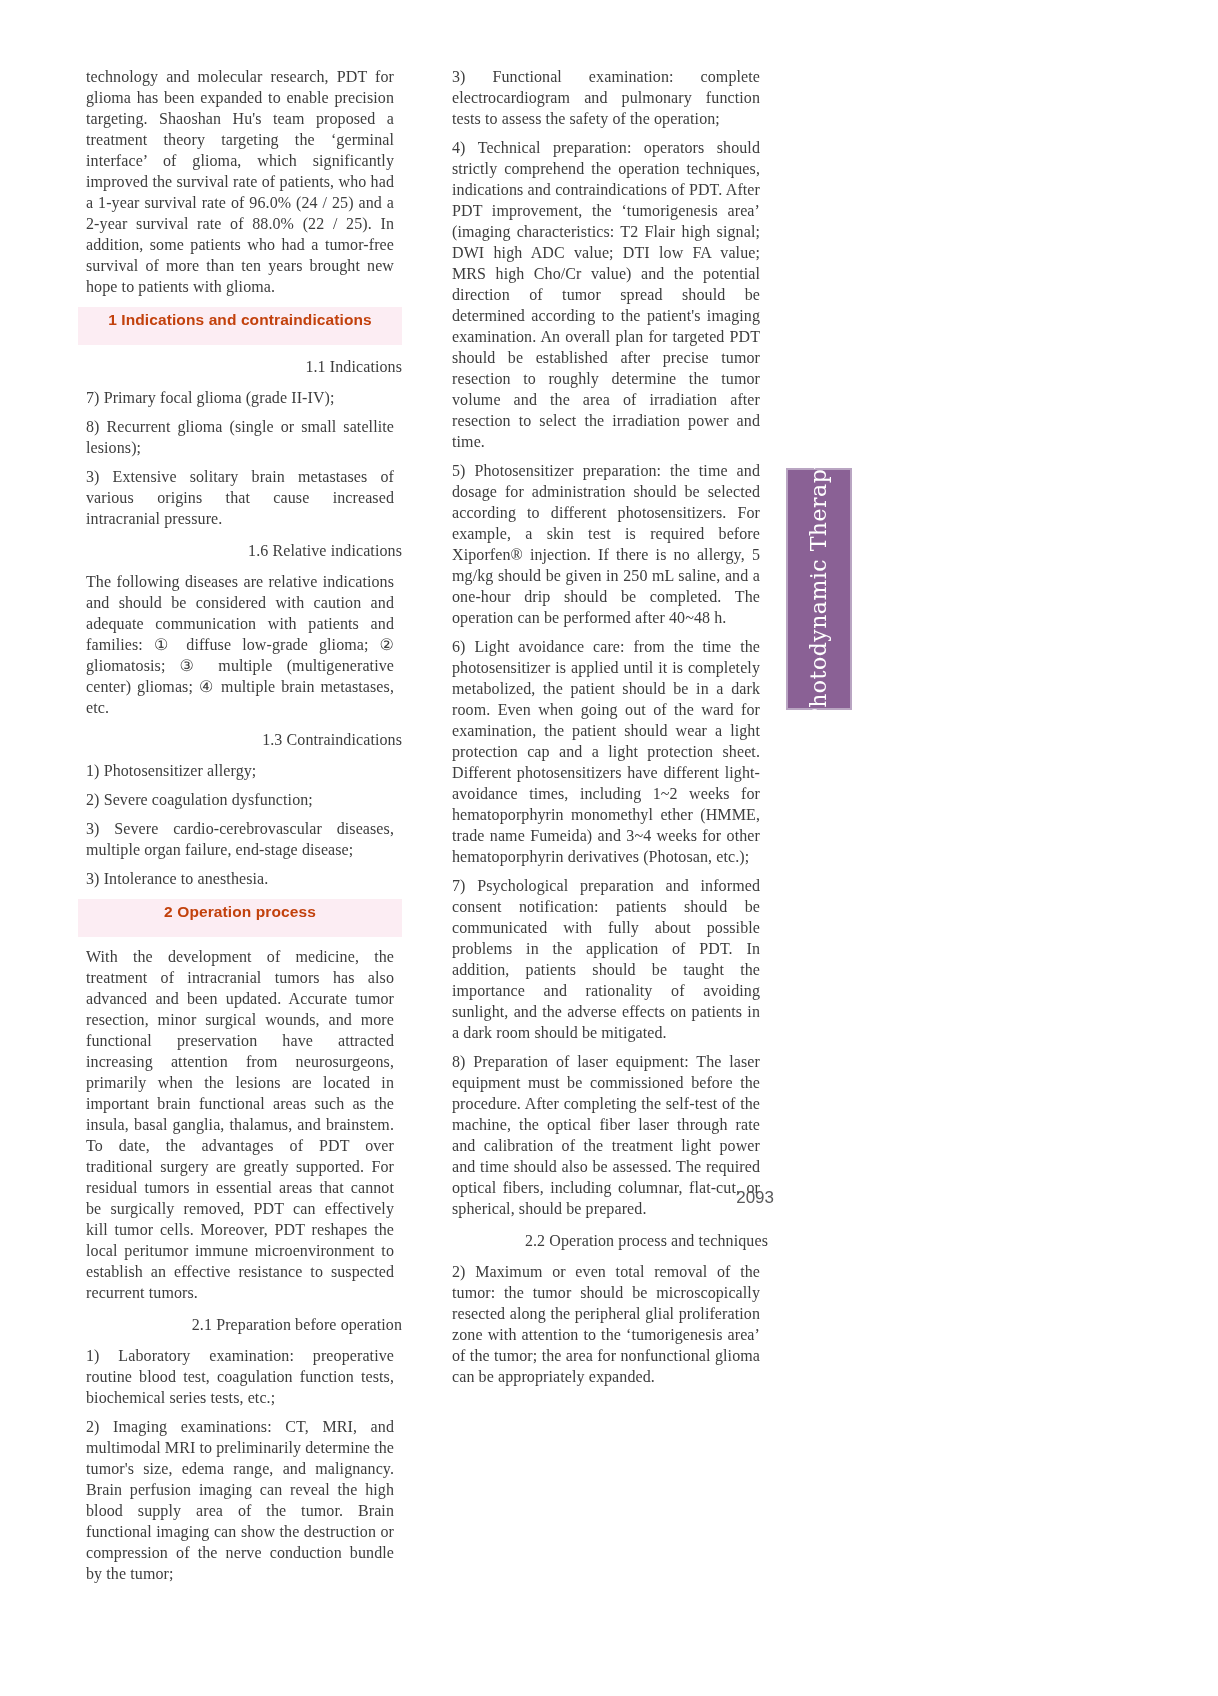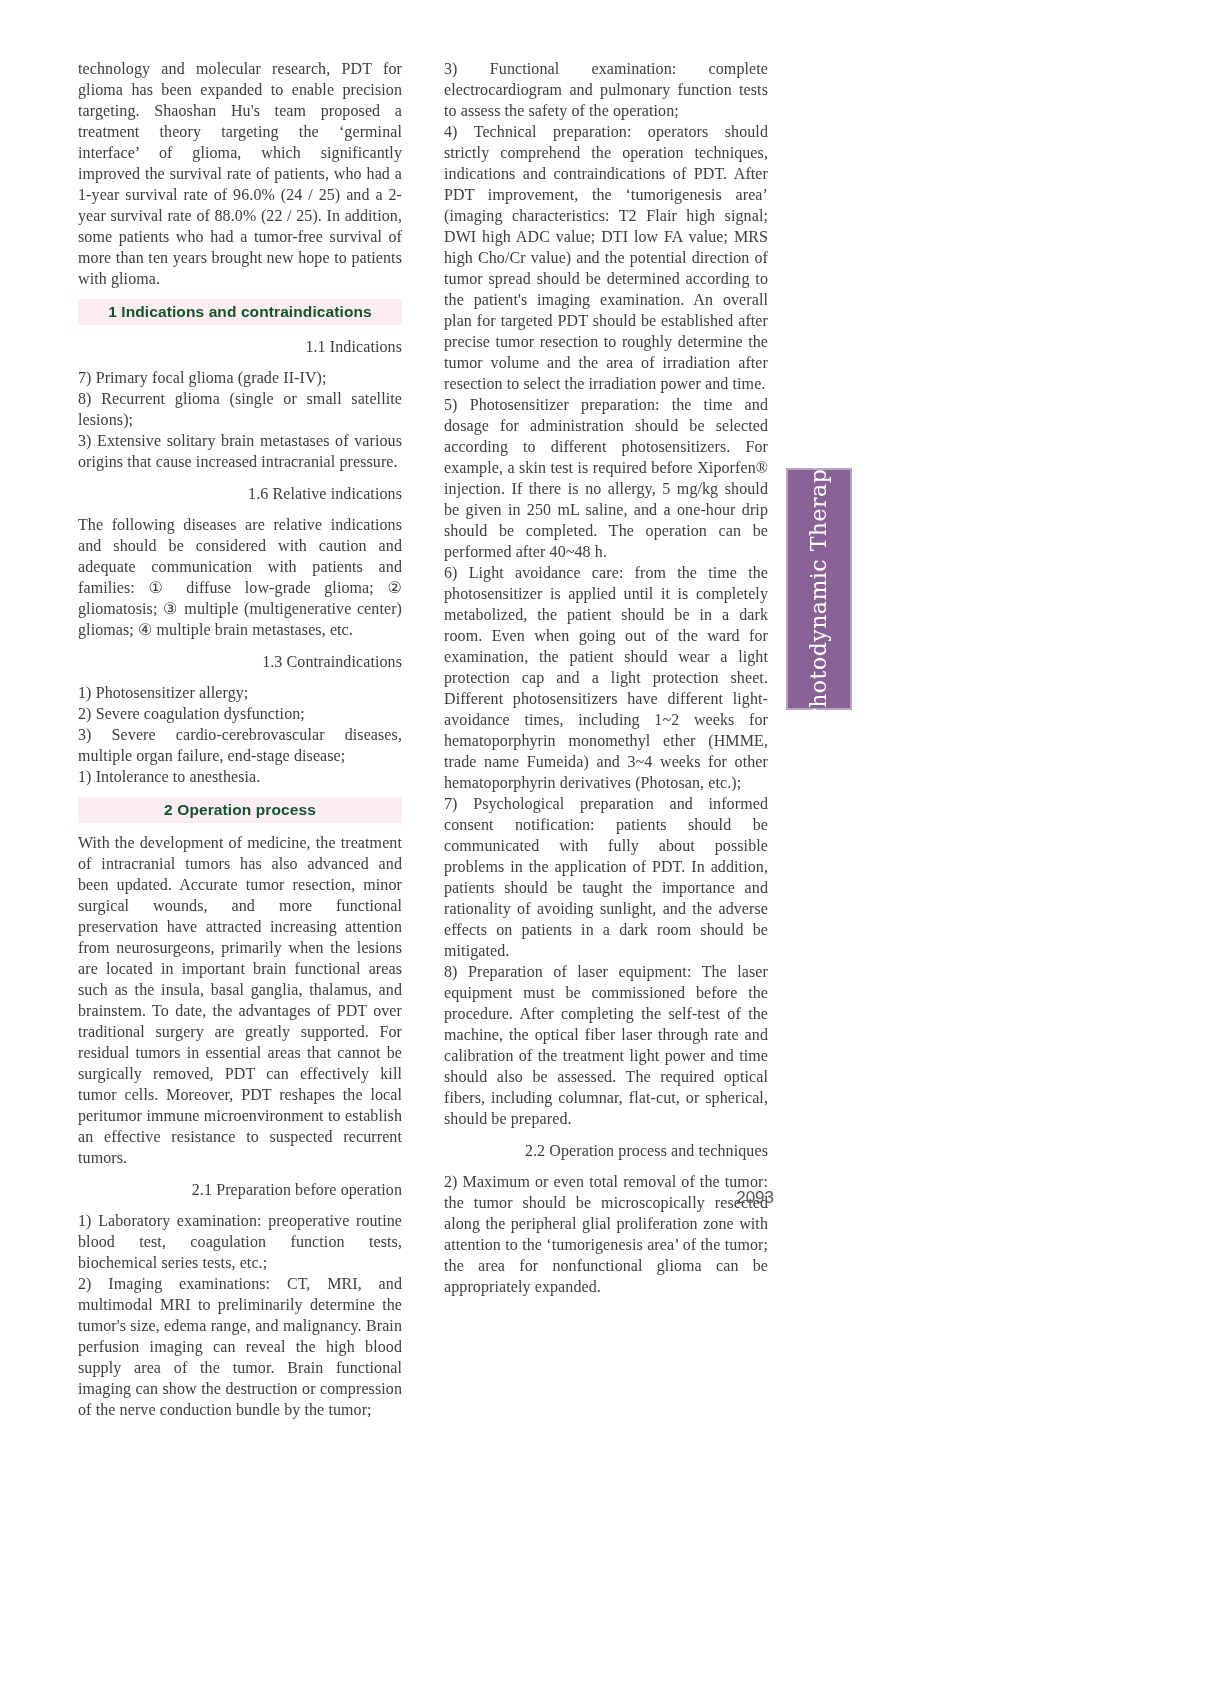--- a/index.html
+++ b/index.html
@@ -19,31 +19,31 @@
     top: 58px;
     width: 324px;
     text-align: justify;
     font-size: 16px;
     line-height: 21px;
     letter-spacing: 0.1px;
   }
   .col-left  { left: 78px;  }
   .col-right { left: 444px; }
 
-  .col p { margin: 0; }
+  .col p { margin: 8px; }
 
   .band {
     background: #fcedf3;
-    color: #14532d;
+    color: #c2410c;
     font-family: "Liberation Sans", sans-serif;
     font-weight: bold;
     font-size: 15.5px;
     line-height: 19px;
     text-align: center;
-    padding: 3px 2px 4px;
+    padding: 3px 2px 16px;
     margin: 10px 0 9px;
   }
 
   .subhead {
     text-align: right;
     margin: 11px 0 10px !important;
   }
 
   .side-tab {
     position: absolute;
@@ -95,21 +95,21 @@
     <p class="item">8) Recurrent glioma (single or small satellite lesions);</p>
     <p class="item">3) Extensive solitary brain metastases of various origins that cause increased intracranial pressure.</p>
 
     <p class="subhead">1.6 Relative indications</p>
     <p class="para">The following diseases are relative indications and should be considered with caution and adequate communication with patients and families: ① diffuse low-grade glioma; ② gliomatosis; ③ multiple (multigenerative center) gliomas; ④ multiple brain metastases, etc.</p>
 
     <p class="subhead">1.3 Contraindications</p>
     <p class="item">1) Photosensitizer allergy;</p>
     <p class="item">2) Severe coagulation dysfunction;</p>
     <p class="item">3) Severe cardio-cerebrovascular diseases, multiple organ failure, end-stage disease;</p>
-    <p class="item">1) Intolerance to anesthesia.</p>
+    <p class="item">3) Intolerance to anesthesia.</p>
 
     <div class="band">2 Operation process</div>
 
     <p class="para">With the development of medicine, the treatment of intracranial tumors has also advanced and been updated. Accurate tumor resection, minor surgical wounds, and more functional preservation have attracted increasing attention from neurosurgeons, primarily when the lesions are located in important brain functional areas such as the insula, basal ganglia, thalamus, and brainstem. To date, the advantages of PDT over traditional surgery are greatly supported. For residual tumors in essential areas that cannot be surgically removed, PDT can effectively kill tumor cells. Moreover, PDT reshapes the local peritumor immune microenvironment to establish an effective resistance to suspected recurrent tumors.</p>
 
     <p class="subhead">2.1 Preparation before operation</p>
     <p class="item">1) Laboratory examination: preoperative routine blood test, coagulation function tests, biochemical series tests, etc.;</p>
     <p class="item">2) Imaging examinations: CT, MRI, and multimodal MRI to preliminarily determine the tumor's size, edema range, and malignancy. Brain perfusion imaging can reveal the high blood supply area of the tumor. Brain functional imaging can show the destruction or compression of the nerve conduction bundle by the tumor;</p>
   </div>
 

